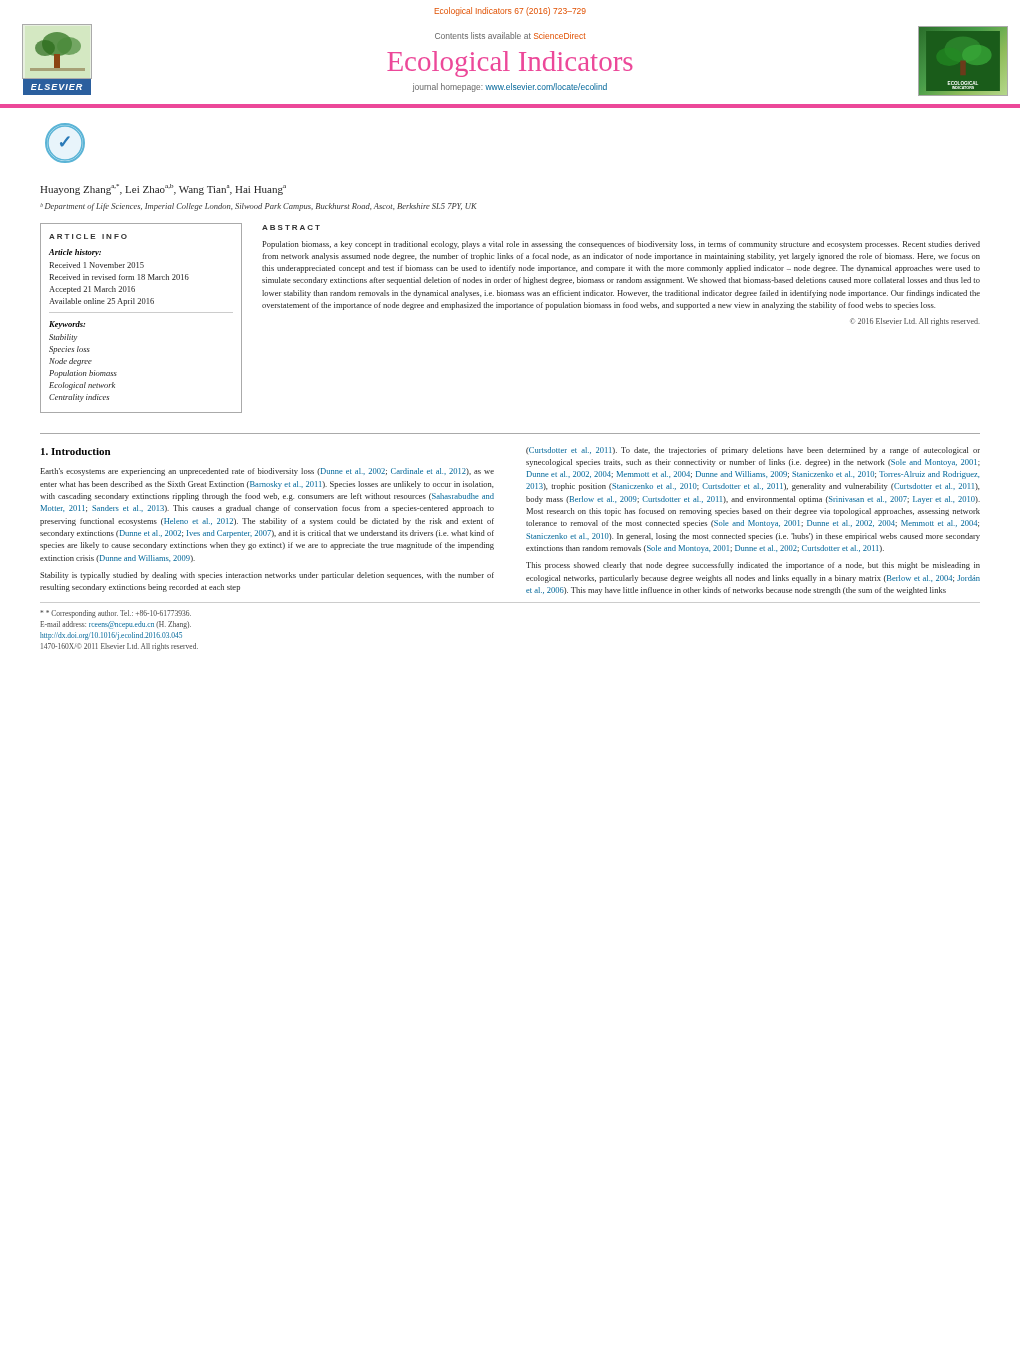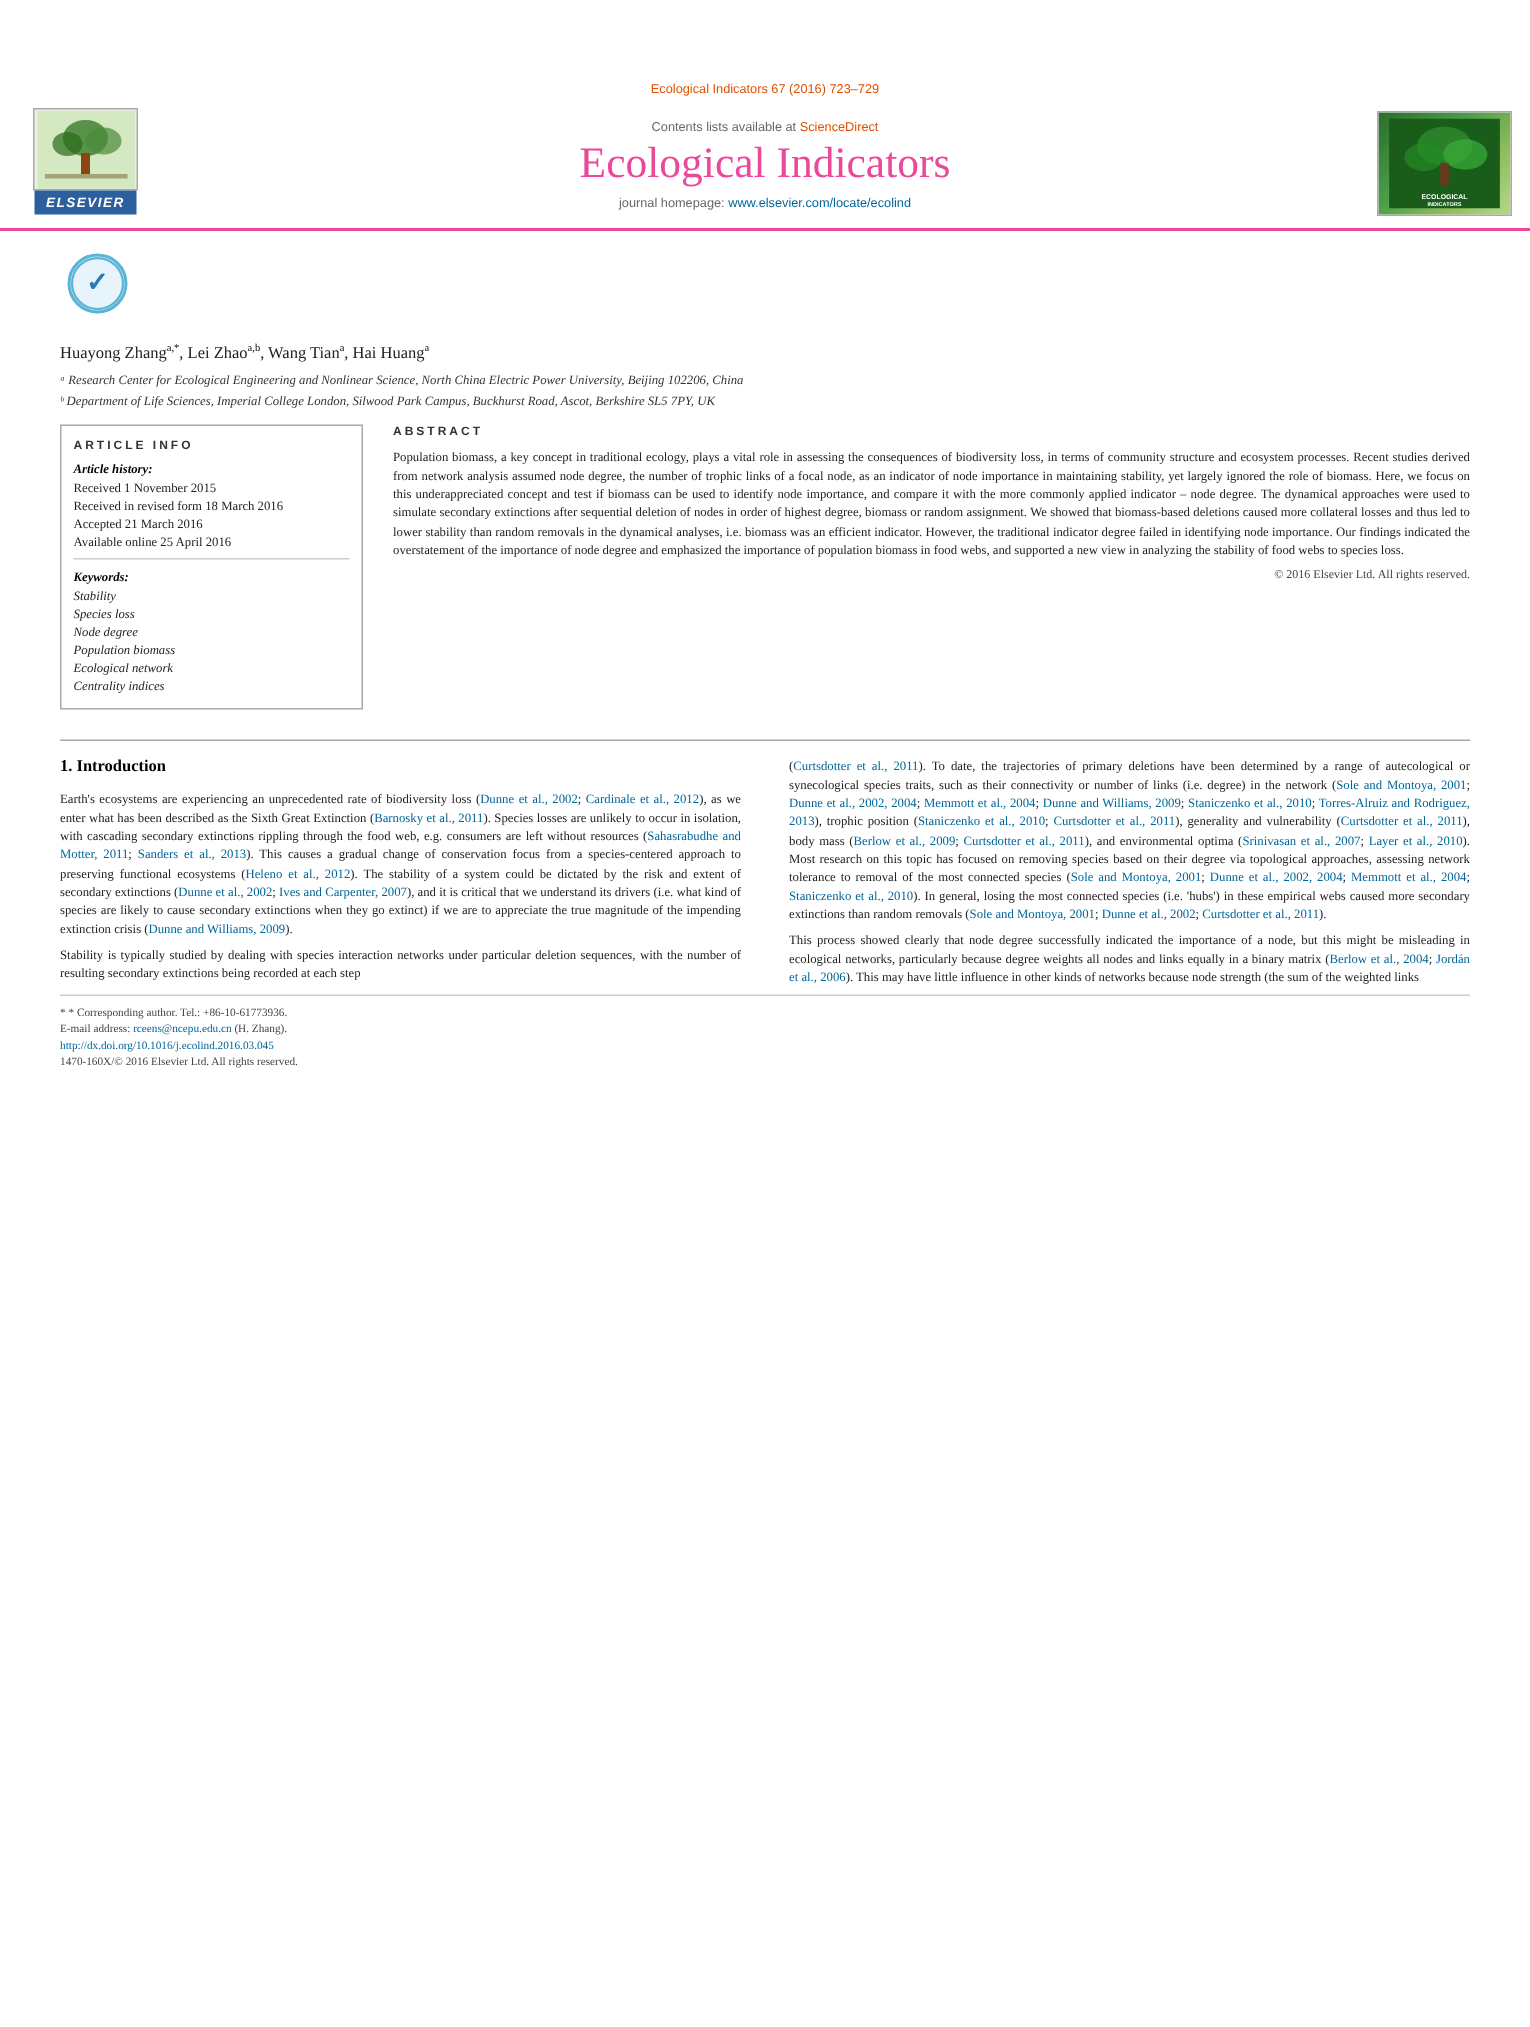--- a/index.html
+++ b/index.html
@@ -7,23 +7,22 @@
       background: #fff;
       font-family: 'Times New Roman', Times, serif;
       font-size: 10px;
       color: #000;
       width: 1020px;
       min-height: 1351px;
     }
 
     
     .journal-header {
-      border-bottom: 2px solid #ec4899;
+      border-bottom: 4px solid #ec4899;
       padding: 6px 0 0 0;
-      margin-top: 48px;
     }
     .header-top-bar {
       text-align: center;
       font-size: 8.5px;
       color: #e05000;
       margin-bottom: 4px;
       font-family: Arial, sans-serif;
     }
     .header-main {
       display: flex;
@@ -364,21 +363,20 @@
         </svg>
       </div>
     </div>
   </div>
 
   <div class="authors-line">
     Huayong Zhang<sup class="auth-super">a,</sup><sup class="auth-super star-corresponding">*</sup>, Lei Zhao<sup class="auth-super">a,b</sup>, Wang Tian<sup class="auth-super">a</sup>, Hai Huang<sup class="auth-super">a</sup>
   </div>
 
   <div class="affiliations">
-    <p>ᵃ Research Center for Ecological Engineering and Nonlinear Science, North China Electric Power University, Beijing 102206, China</p>
     <p>ᵇ Department of Life Sciences, Imperial College London, Silwood Park Campus, Buckhurst Road, Ascot, Berkshire SL5 7PY, UK</p>
   </div>
 
   <div class="two-col">
 
     <div class="col-left">
       <div class="article-info-box">
         <div class="section-label">ARTICLE INFO</div>
 
         <div class="info-subsection-title">Article history:</div>
@@ -443,16 +441,16 @@
       <span>* Corresponding author. Tel.: +86-10-61773936.</span>
     </div>
     <div class="footnote-item">
       <span>E-mail address:</span>
       <a class="footnote-link" href="#">rceens@ncepu.edu.cn</a>
       <span>(H. Zhang).</span>
     </div>
     <div class="footnote-item">
       <a class="footnote-link" href="#">http://dx.doi.org/10.1016/j.ecolind.2016.03.045</a>
     </div>
-    <div class="footnote-item">1470-160X/© 2016 Elsevier Ltd. All rights reserved.</div>
+    <div class="footnote-item">1470-160X/© 2011 Elsevier Ltd. All rights reserved.</div>
   </div>
 
 </div>
 
 </body></html>

